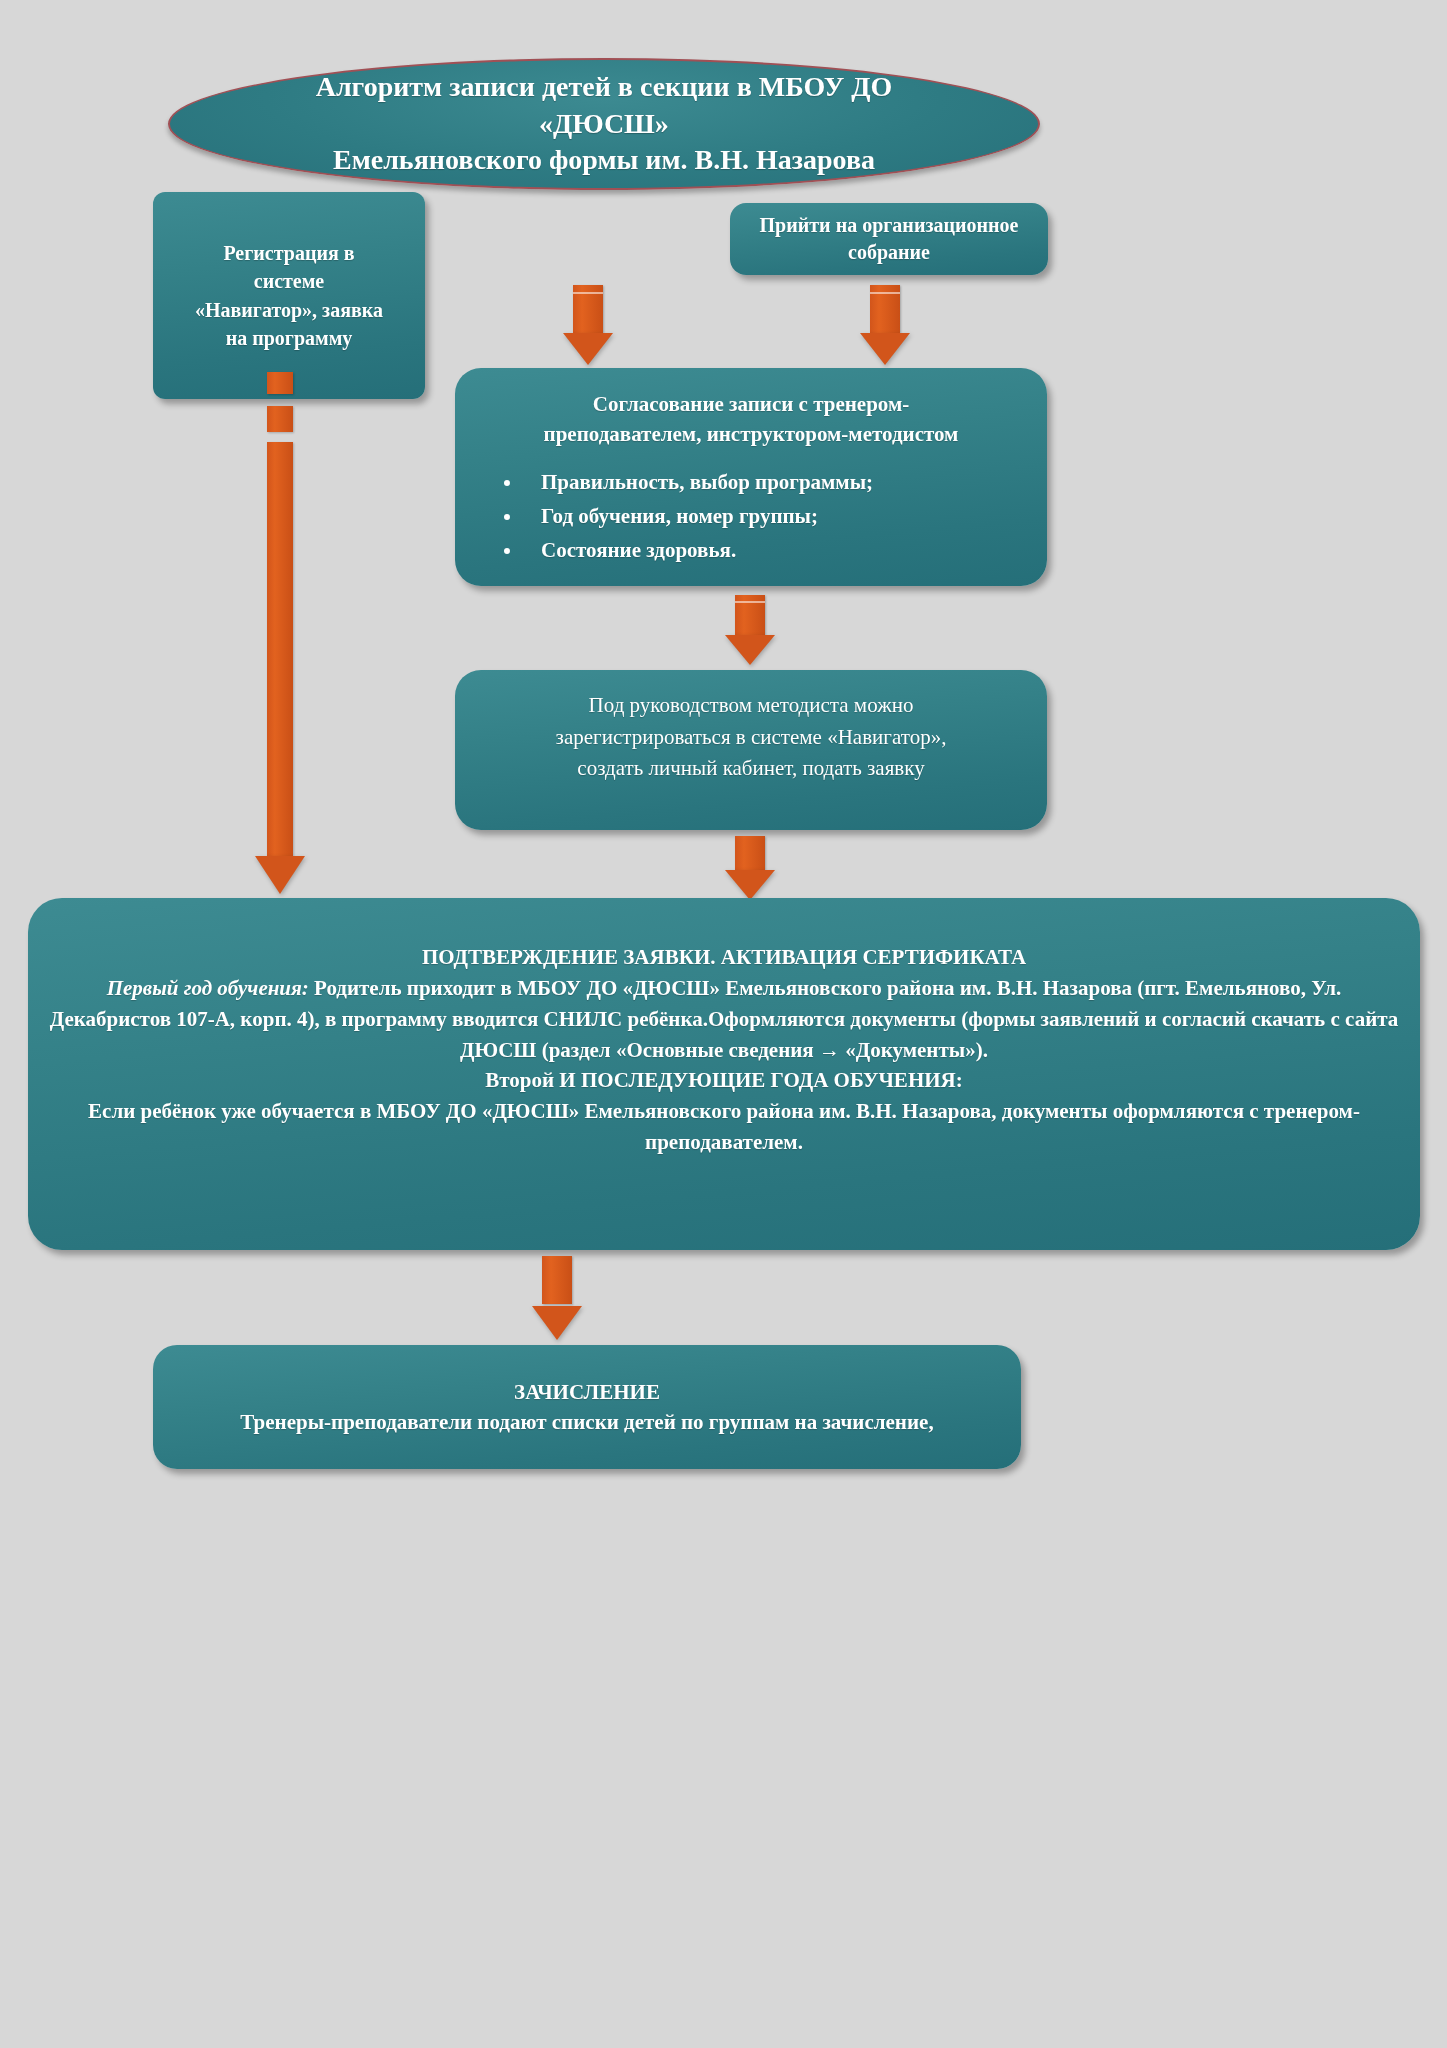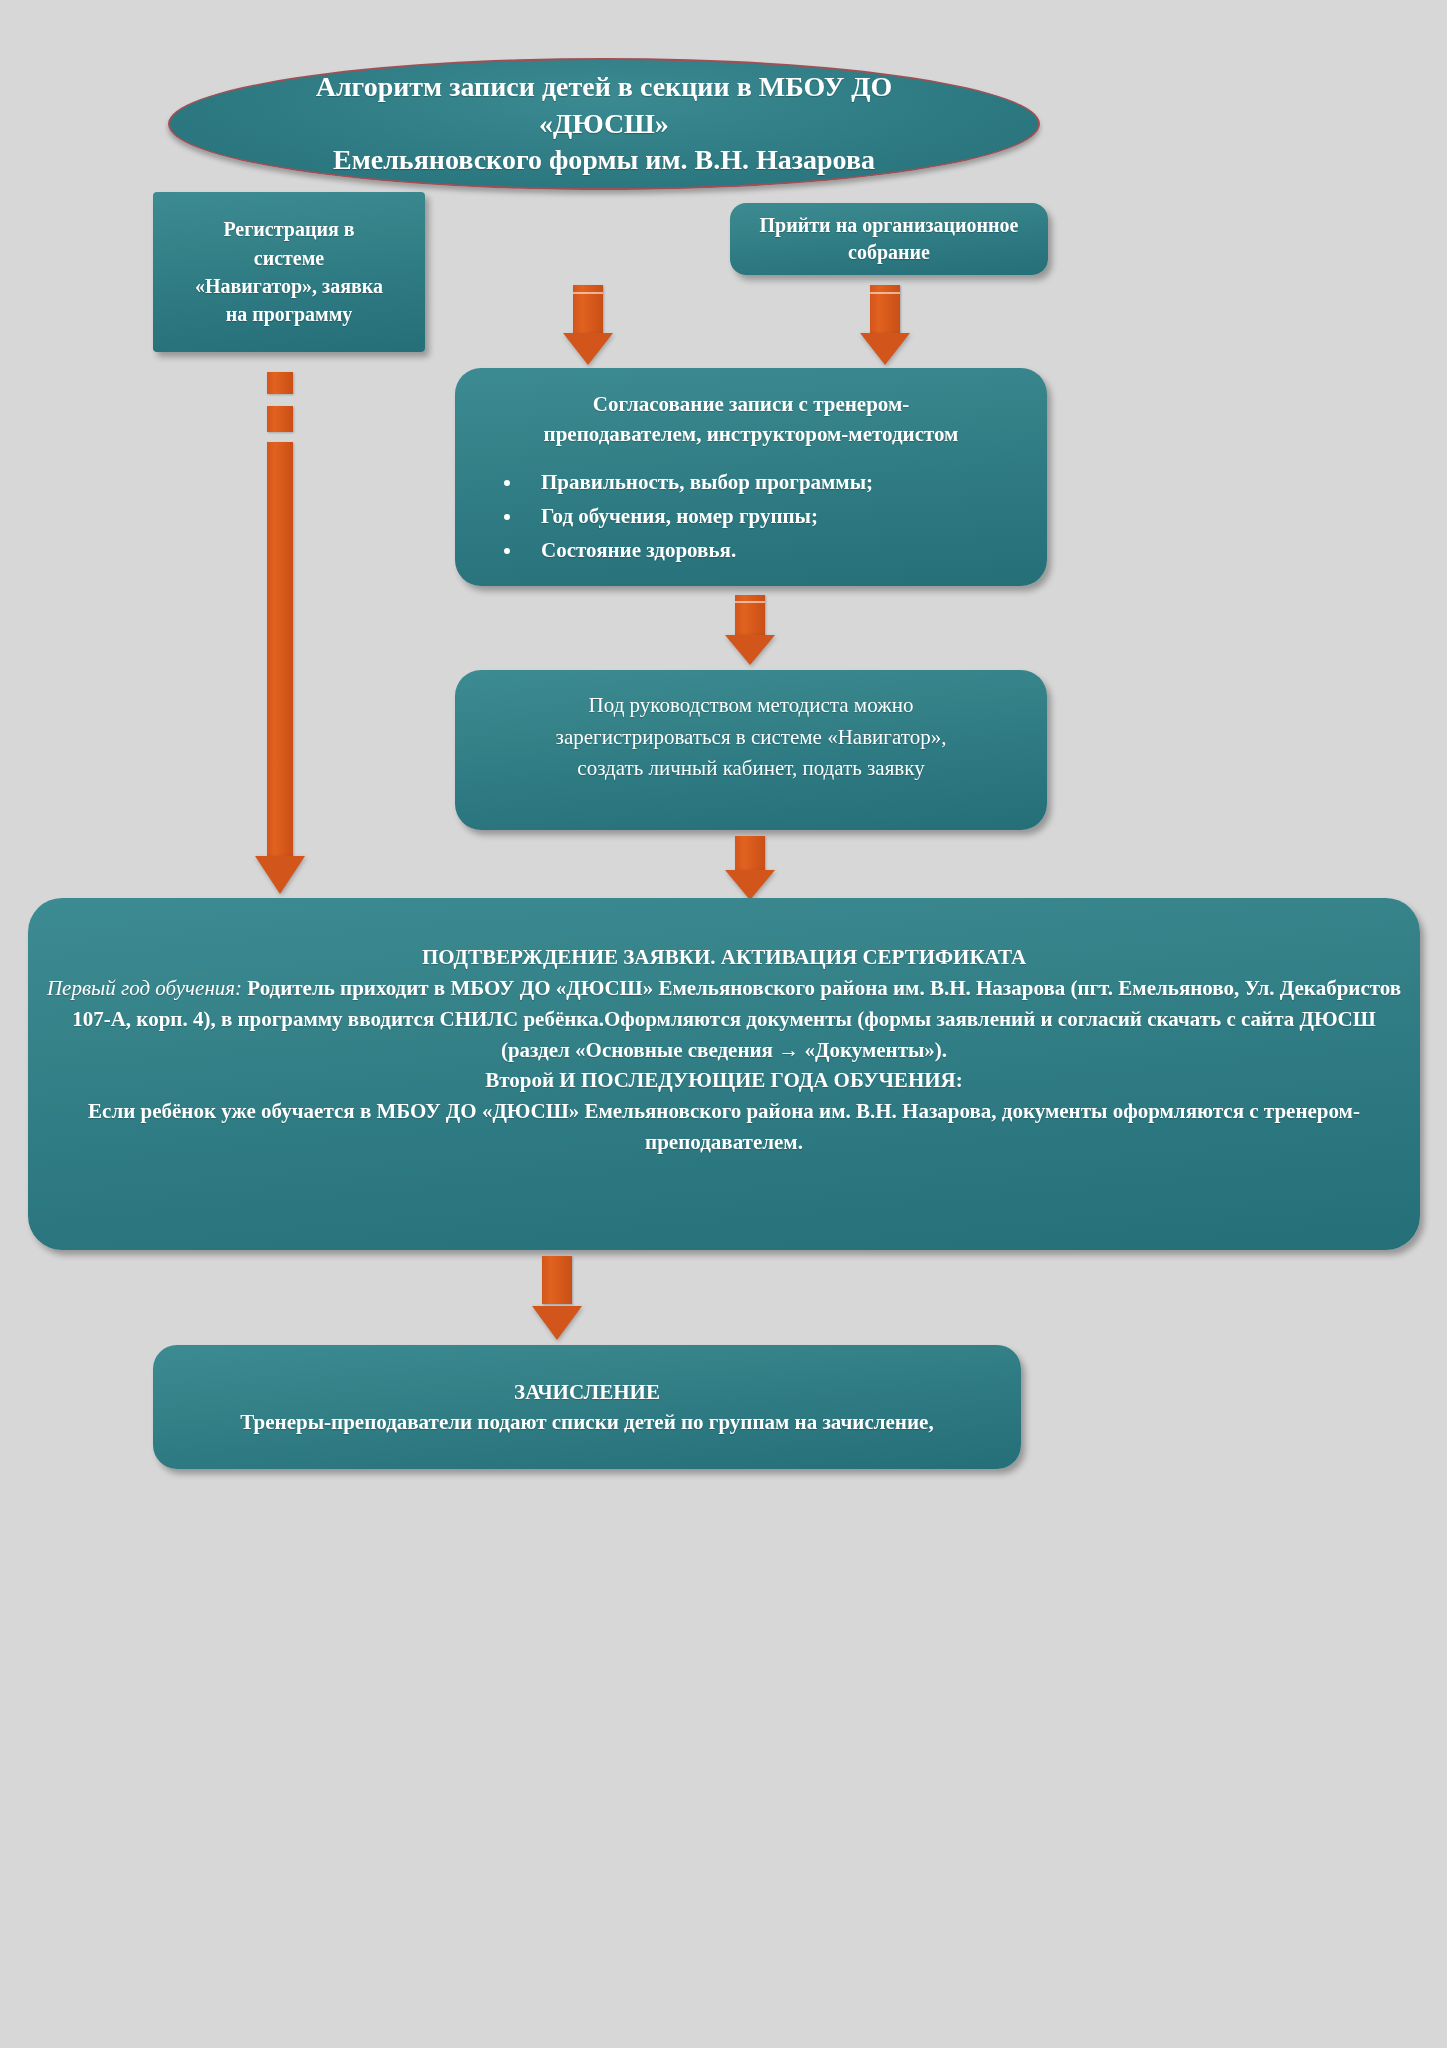--- a/index.html
+++ b/index.html
@@ -60,22 +60,22 @@
     justify-content: center;
     text-align: center;
     padding: 10px 16px;
     text-shadow: 0 1px 1px rgba(0,0,0,0.22);
   }
   .tbox .inner { width: 100%; }
   .tbox p { margin: 0; }
 
   
   #box-registration {
-    left: 153px; top: 192px; width: 272px; height: 160px;
-    border-radius: 4px;
+    left: 153px; top: 192px; width: 272px; height: 207px;
+    border-radius: 12px;
     font-weight: bold; font-size: 20px; line-height: 1.42;
   }
   #box-in-person {
     left: 450px; top: 203px; width: 262px; height: 72px;
     border-radius: 16px;
     font-weight: bold; font-size: 20px;
   }
   #box-meeting {
     left: 730px; top: 203px; width: 318px; height: 72px;
     border-radius: 16px;
@@ -110,21 +110,21 @@
   }
   #box-confirm {
     left: 28px; top: 898px; width: 1392px; height: 352px;
     border-radius: 34px;
     align-items: flex-start;
     padding-top: 44px;
   }
   #box-confirm .inner {
     font-size: 21px; line-height: 1.47; font-weight: bold;
   }
-  #box-confirm .ital { font-style: italic; font-weight: normal; }
+  #box-confirm .ital { font-style: italic; font-weight: bold; }
   #box-enroll {
     left: 153px; top: 1345px; width: 868px; height: 124px;
     border-radius: 24px;
     font-weight: bold; font-size: 21px; line-height: 1.45;
   }
 
   
   .arrow {
     position: absolute;
   }

